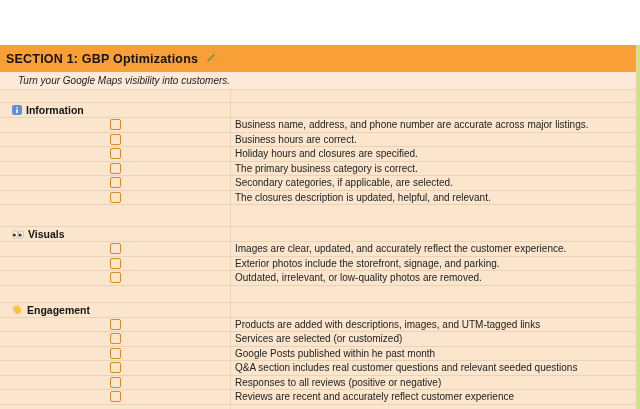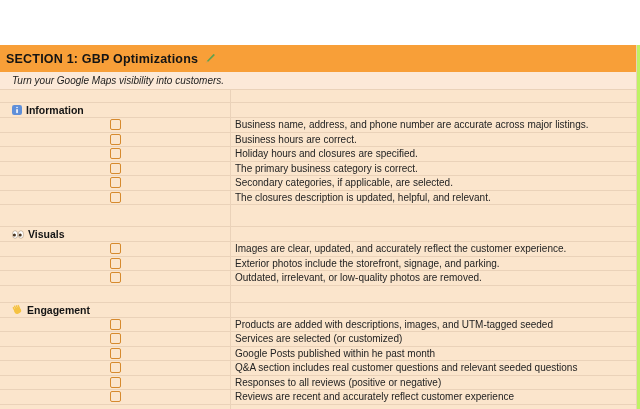--- a/index.html
+++ b/index.html
@@ -19,21 +19,21 @@
     font-family:"Liberation Sans",sans-serif;position:relative;margin-top:45px;
   }
   .sheet{width:637px;border-right:1px solid var(--grid)}
   .header-row{
     height:27px;background:var(--header-bg);
     display:flex;align-items:center;padding-left:6px;gap:5px;
   }
   .title{font-weight:bold;font-size:12.5px;color:#141414;letter-spacing:.2px}
   .subtitle-row{
     height:18px;background:var(--subtitle-bg);
-    display:flex;align-items:center;padding-left:12px;
+    display:flex;align-items:center;padding-left:18px;
     border-bottom:1px solid var(--grid);
   }
   .subtitle{font-style:italic;font-size:10px;color:#1c1c1c}
   .two-col{display:flex;background:var(--row-bg);border-bottom:1px solid var(--grid)}
   .cl{width:231px;flex:none;border-right:1px solid var(--grid);display:flex;align-items:center}
   .cr{flex:1;display:flex;align-items:center;padding-left:4px;overflow:hidden}
   .sp-init{height:13px}
   .sp-a{height:22px}
   .sp-b{height:17px}
   .sp-c{height:12px}
@@ -198,21 +198,21 @@
 </span>
         <span class="sec-label">Engagement</span>
       </div>
       <div class="cr"></div>
     </div>
 
   <div class="row item-row two-col">
     <div class="cl checkbox-cell">
       <span class="checkbox"></span>
     </div>
-    <div class="cr item-text">Products are added with descriptions, images, and UTM-tagged seeded</div>
+    <div class="cr item-text">Products are added with descriptions, images, and UTM-tagged links</div>
   </div>
 
   <div class="row item-row two-col">
     <div class="cl checkbox-cell">
       <span class="checkbox"></span>
     </div>
     <div class="cr item-text">Services are selected (or customized)</div>
   </div>
 
   <div class="row item-row two-col">

